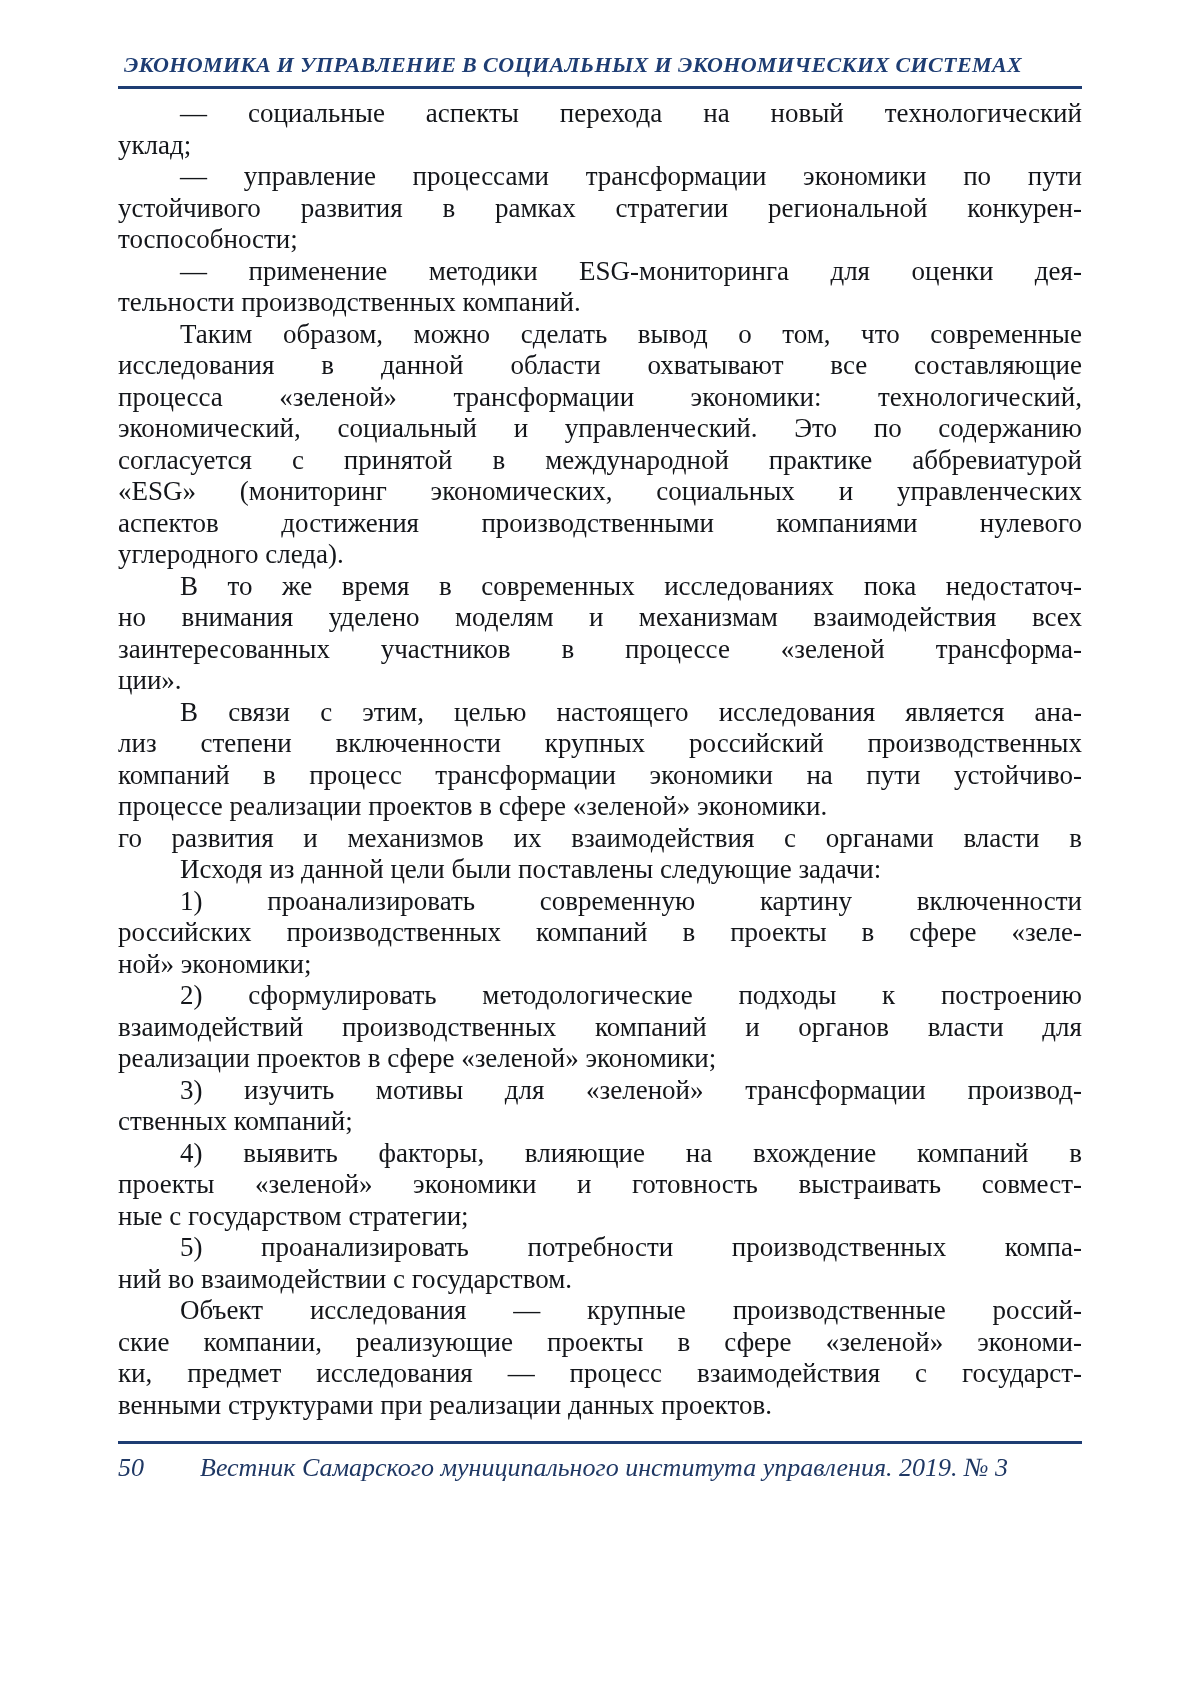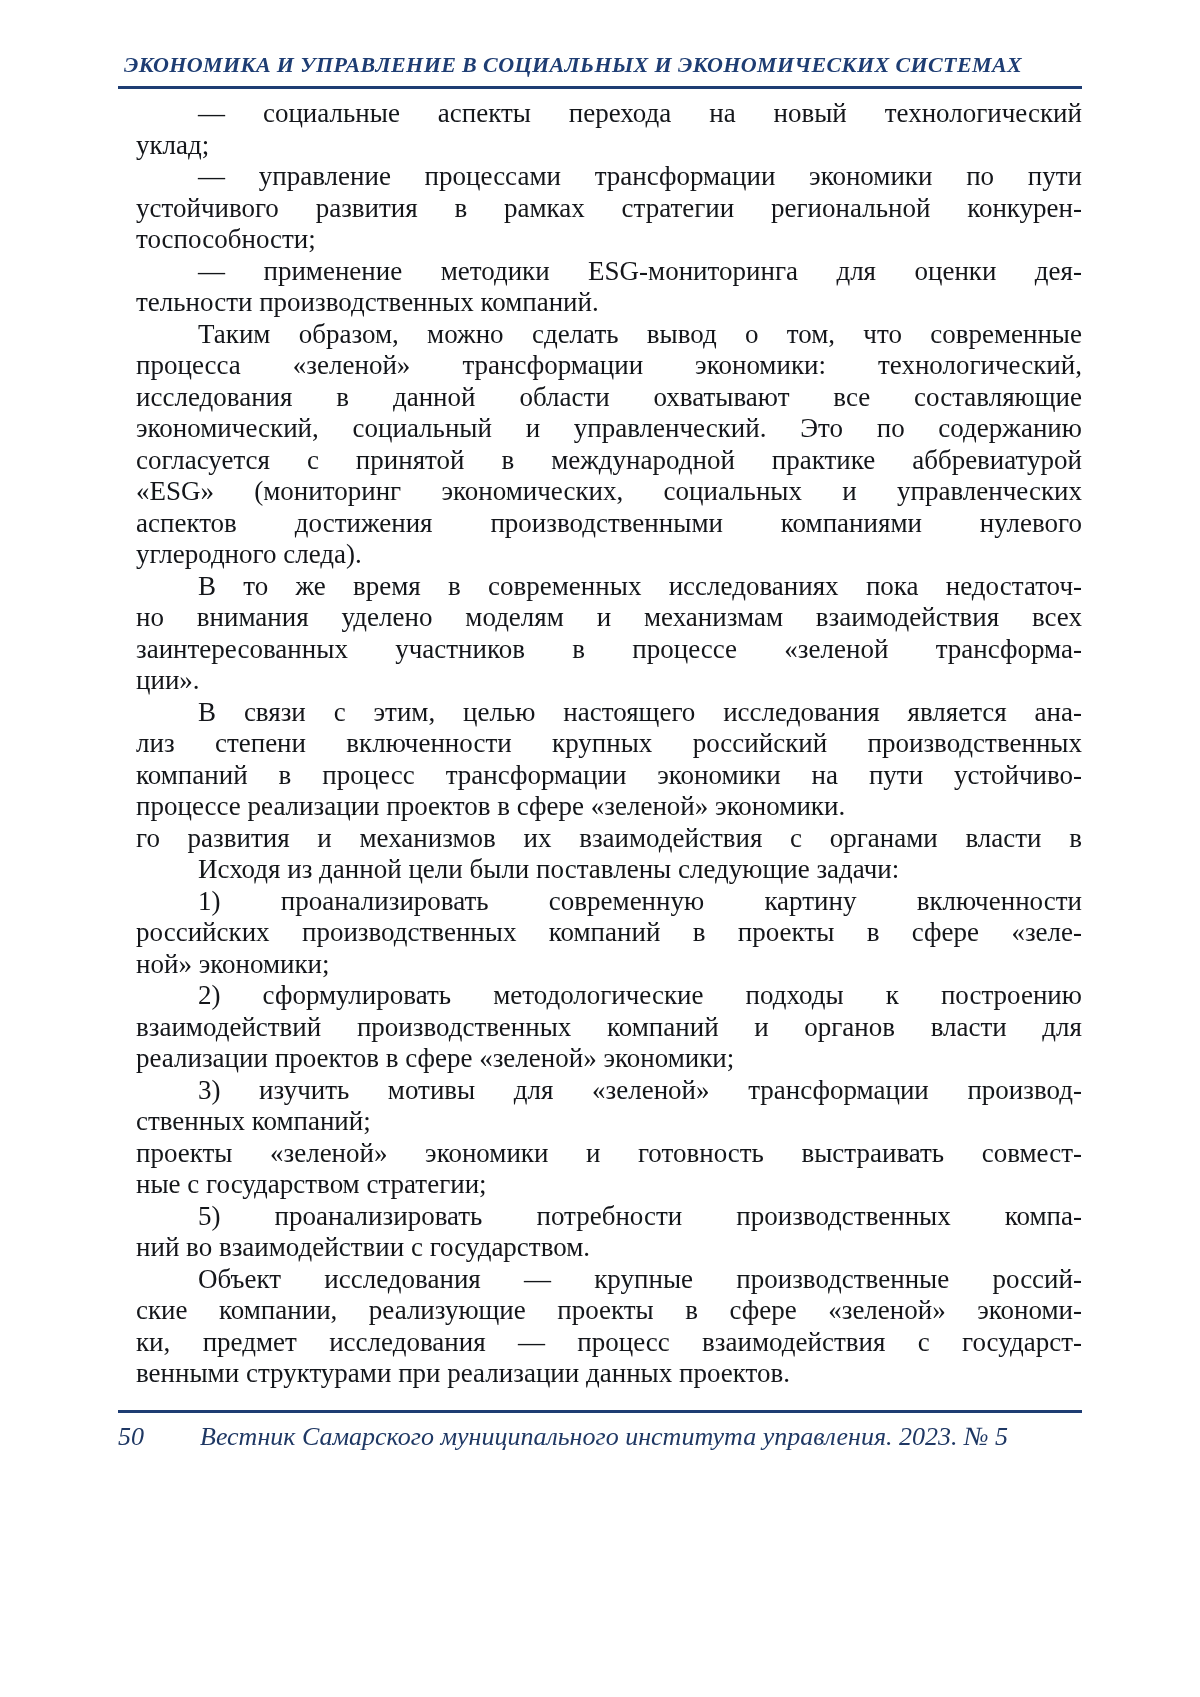--- a/index.html
+++ b/index.html
@@ -46,21 +46,20 @@
   .para {
     margin: 0;
   }
   .line {
     line-height: 31.5px;
     height: 31.5px;
     white-space: nowrap;
     text-align: justify;
     text-align-last: justify;
     overflow: visible;
-    margin-left: 18px;
   }
   .line.first {
     padding-left: 62px;
   }
   .line.last {
     text-align-last: left;
   }
   
   .footer-rule {
     height: 3px;
@@ -102,22 +101,22 @@
         <div class="line first">— управление процессами трансформации экономики по пути</div>
         <div class="line">устойчивого развития в рамках стратегии региональной конкурен-</div>
         <div class="line last">тоспособности;</div>
       </div>
       <div class="para">
         <div class="line first">— применение методики ESG-мониторинга для оценки дея-</div>
         <div class="line last">тельности производственных компаний.</div>
       </div>
       <div class="para">
         <div class="line first">Таким образом, можно сделать вывод о том, что современные</div>
+        <div class="line">исследования в данной области охватывают все составляющие</div>
         <div class="line">процесса «зеленой» трансформации экономики: технологический,</div>
-        <div class="line">исследования в данной области охватывают все составляющие</div>
         <div class="line">экономический, социальный и управленческий. Это по содержанию</div>
         <div class="line">согласуется с принятой в международной практике аббревиатурой</div>
         <div class="line">«ESG» (мониторинг экономических, социальных и управленческих</div>
         <div class="line">аспектов достижения производственными компаниями нулевого</div>
         <div class="line last">углеродного следа).</div>
       </div>
       <div class="para">
         <div class="line first">В то же время в современных исследованиях пока недостаточ-</div>
         <div class="line">но внимания уделено моделям и механизмам взаимодействия всех</div>
         <div class="line">заинтересованных участников в процессе «зеленой трансформа-</div>
@@ -141,36 +140,37 @@
       <div class="para">
         <div class="line first">2) сформулировать методологические подходы к построению</div>
         <div class="line">взаимодействий производственных компаний и органов власти для</div>
         <div class="line last">реализации проектов в сфере «зеленой» экономики;</div>
       </div>
       <div class="para">
         <div class="line first">3) изучить мотивы для «зеленой» трансформации производ-</div>
         <div class="line last">ственных компаний;</div>
       </div>
       <div class="para">
+        <div class="line first">4) выявить факторы, влияющие на вхождение компаний в</div>
         <div class="line">проекты «зеленой» экономики и готовность выстраивать совмест-</div>
         <div class="line last">ные с государством стратегии;</div>
       </div>
       <div class="para">
         <div class="line first">5) проанализировать потребности производственных компа-</div>
         <div class="line last">ний во взаимодействии с государством.</div>
       </div>
       <div class="para">
         <div class="line first">Объект исследования — крупные производственные россий-</div>
         <div class="line">ские компании, реализующие проекты в сфере «зеленой» экономи-</div>
         <div class="line">ки, предмет исследования — процесс взаимодействия с государст-</div>
         <div class="line last">венными структурами при реализации данных проектов.</div>
       </div>
     </main>
 
   <footer>
     <div class="footer-rule"></div>
     <div class="footer-row">
       <span class="footer-pagenum">50</span>
-      <span class="footer-journal">Вестник Самарского муниципального института управления. 2023. № 5</span>
+      <span class="footer-journal">Вестник Самарского муниципального института управления. 2019. № 3</span>
     </div>
   </footer>
 
 </div>
 
 </body></html>

